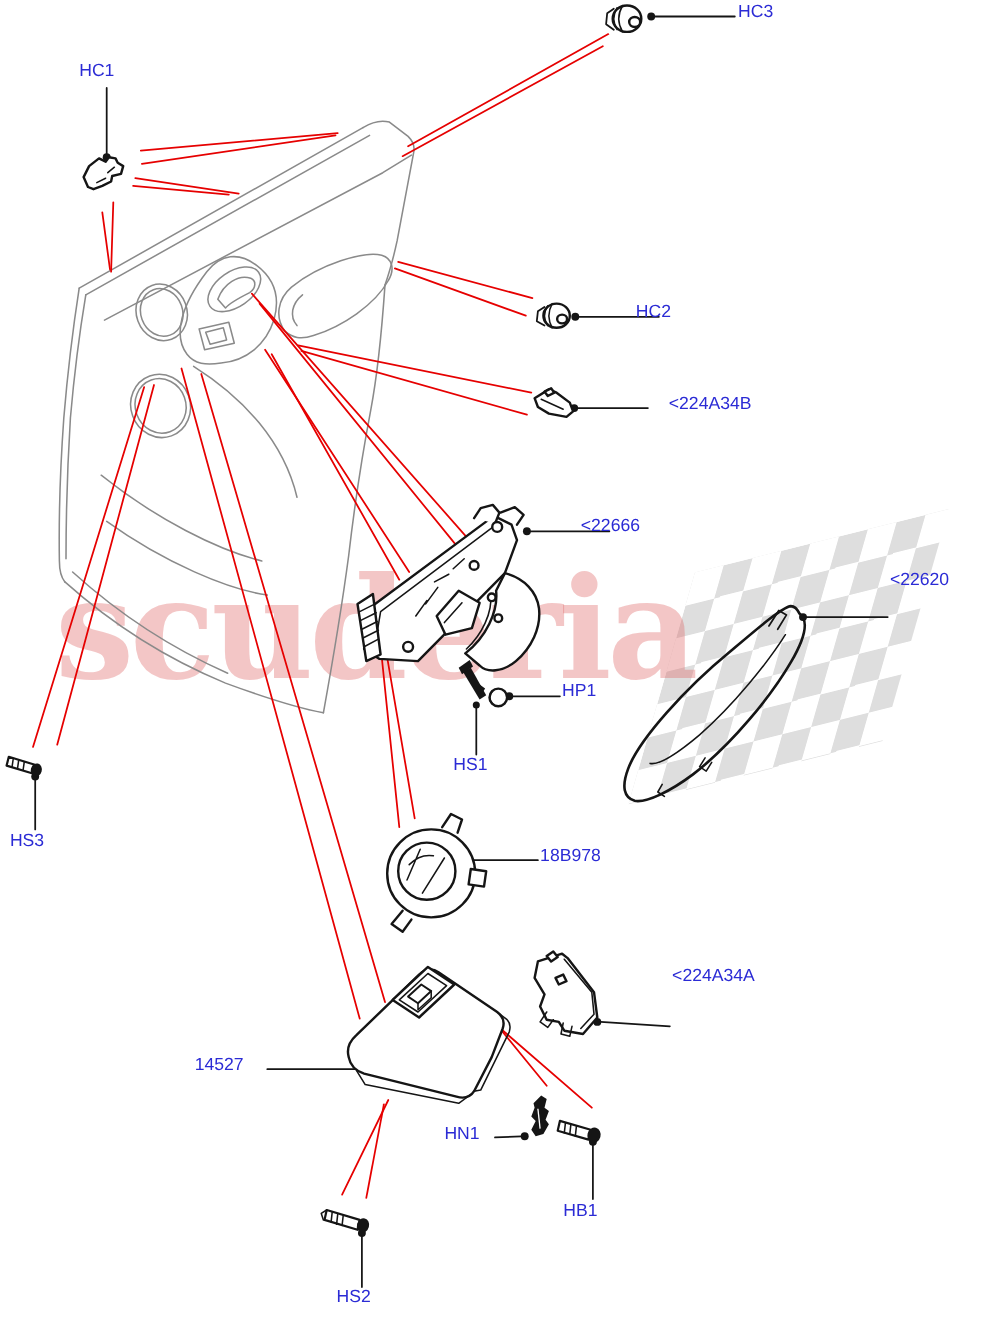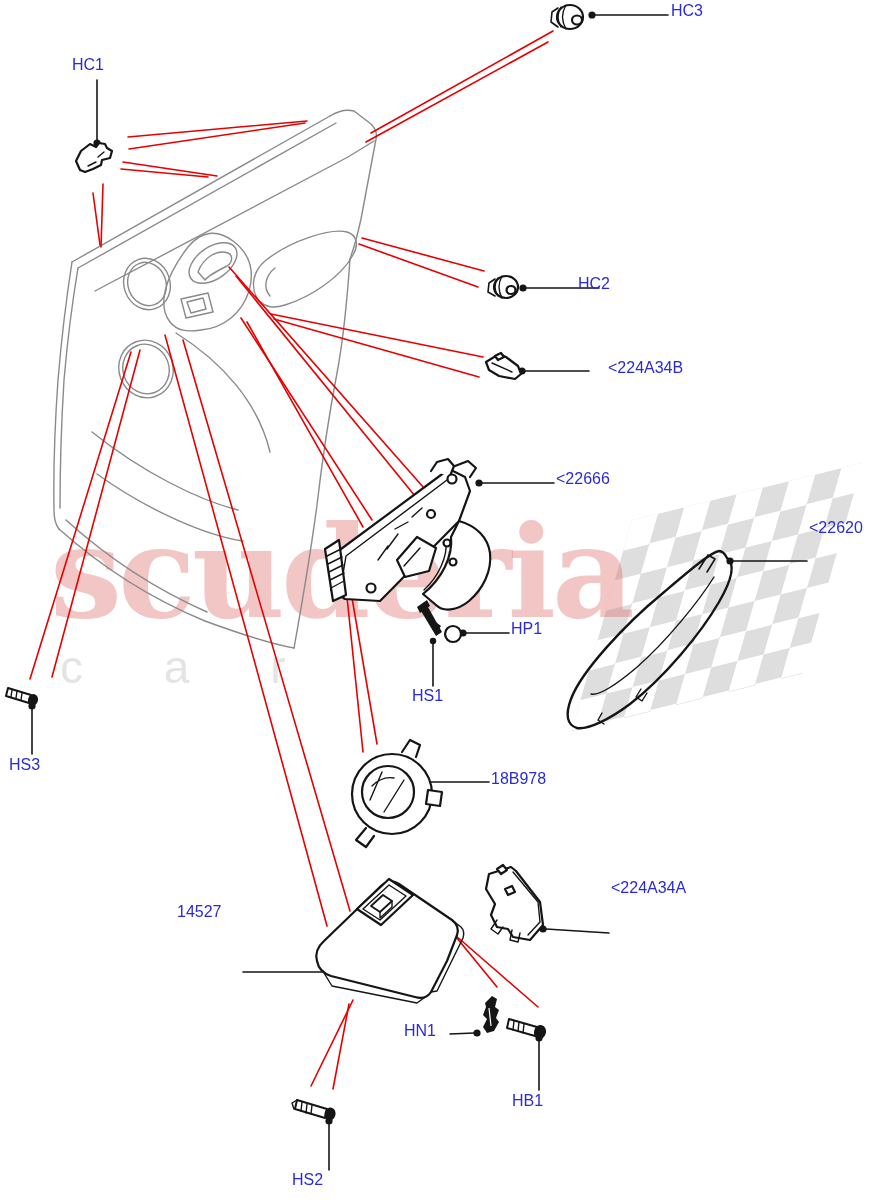--- a/index.html
+++ b/index.html
@@ -43,21 +43,20 @@
   .lbl{position:absolute;z-index:3;color:var(--label_blue);font-size:16px;line-height:1;
        white-space:nowrap;cursor:pointer;}
 </style>
 </head>
 <body>
 
 <div class="stage">
 
   <div class="flag"></div>
   <div class="wm-brand">scuderia</div>
-  <div class="wm-tag left">c a r</div>
 
   <svg class="art" width="892" height="1200" viewBox="0 0 892 1200">
 
     <g>
       <path class="door" d="M72,262 L330,116"></path>
       <path class="door" d="M78,268 L336,123"></path>
       <path class="door" d="M330,116 Q343,108 354,111 L371,124 Q378,131 376,139 L361,219 Q356,242 350,259"></path>
       <path class="door" d="M95,291 L348,157 L374,141"></path>
       <path class="door" d="M72,262 Q63,320 58,380 Q53,450 54,510 Q54,523 59,529"></path>
       <path class="door" d="M78,268 Q69,322 64,380 Q60,445 60,508"></path>
@@ -252,24 +251,24 @@
       <path class="pw" style="stroke-width:2" d="M8,688 L31,695 L29,703 L6,696 Z"></path>
       <path class="blk thin" d="M12,690 L11,697 M17,691 L16,698 M22,693 L21,700"></path>
       <ellipse class="pb" cx="33" cy="700" rx="5" ry="6" transform="rotate(15 33 700)"></ellipse>
     </g>
   </svg>
 
   <div class="lbl" style="left:72px;top:57px">HC1</div>
   <div class="lbl" style="left:671px;top:3px">HC3</div>
   <div class="lbl" style="left:578px;top:276px">HC2</div>
   <div class="lbl" style="left:608px;top:360px">&lt;224A34B</div>
-  <div class="lbl" style="left:556px;top:471px">&lt;22666</div>
+  <div class="lbl" style="left:528px;top:471px">&lt;22666</div>
   <div class="lbl" style="left:809px;top:520px">&lt;22620</div>
   <div class="lbl" style="left:511px;top:621px">HP1</div>
   <div class="lbl" style="left:412px;top:688px">HS1</div>
   <div class="lbl" style="left:491px;top:771px">18B978</div>
   <div class="lbl" style="left:9px;top:757px">HS3</div>
   <div class="lbl" style="left:611px;top:880px">&lt;224A34A</div>
-  <div class="lbl" style="left:177px;top:904px">14527</div>
+  <div class="lbl" style="left:177px;top:961px">14527</div>
   <div class="lbl" style="left:404px;top:1023px">HN1</div>
   <div class="lbl" style="left:512px;top:1093px">HB1</div>
-  <div class="lbl" style="left:292px;top:1172px">HS2</div>
+  <div class="lbl" style="left:306px;top:1172px">HS2</div>
 </div>
 
 </body></html>

